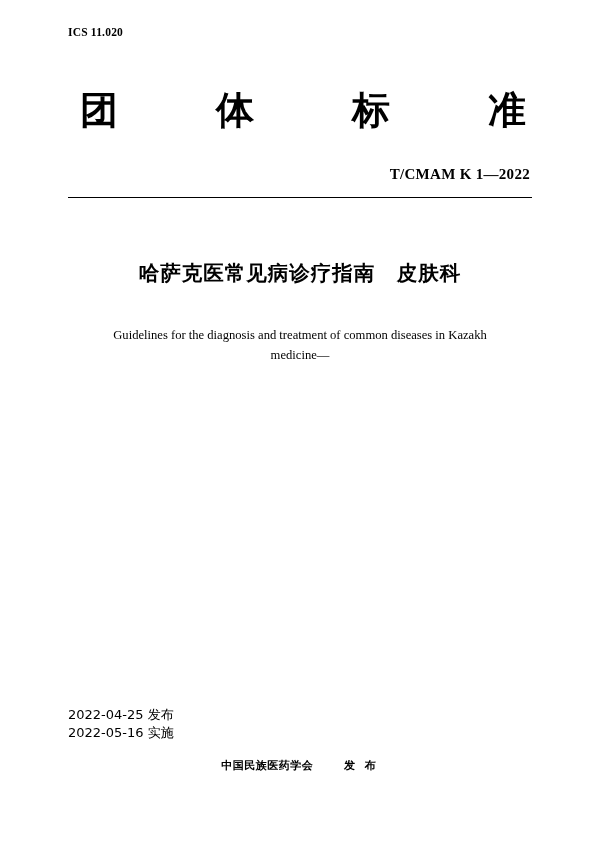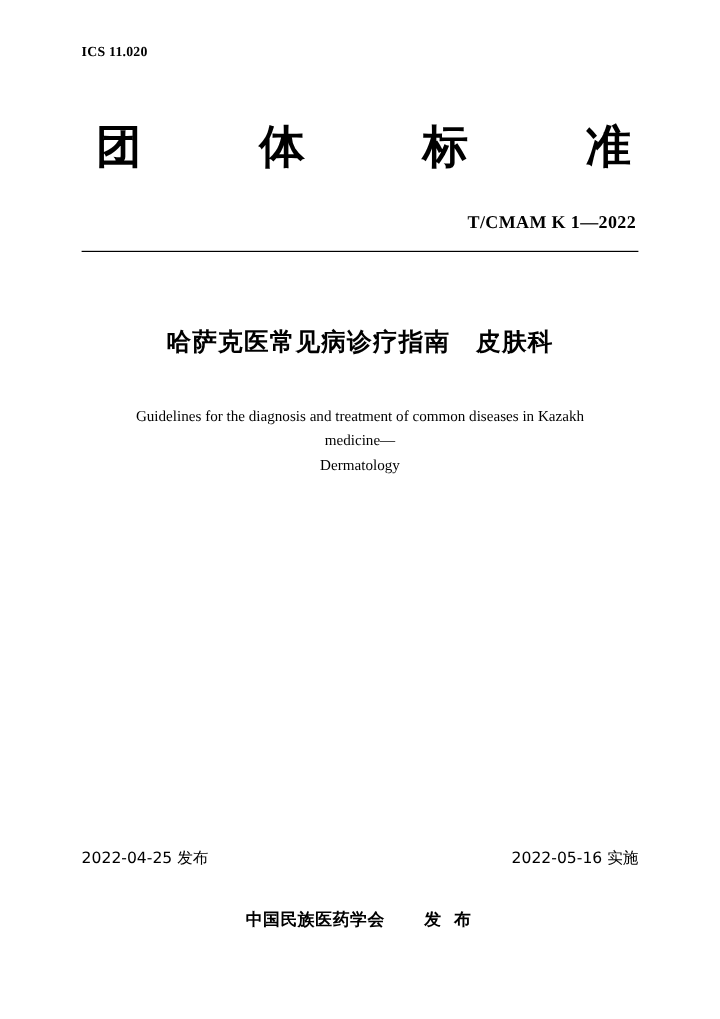--- a/index.html
+++ b/index.html
@@ -12,21 +12,21 @@
     background: #ffffff;
     font-family: "Liberation Serif", serif;
     color: #000000;
     overflow: hidden;
   }
   .page {
     position: relative;
     width: 600px;
     height: 849px;
     box-sizing: border-box;
-    padding: 12px 68px;
+    padding: 0 68px;
   }
   .ics-block {
     padding-top: 24px;
     font-family: "Liberation Serif", serif;
     font-weight: bold;
     font-size: 11.5px;
     line-height: 1.45;
     letter-spacing: 0.2px;
   }
   .ics-line {
@@ -78,30 +78,31 @@
   .footer-dates {
     position: absolute;
     left: 68px;
     right: 68px;
     top: 706px;
     display: flex;
     justify-content: space-between;
     font-family: "DejaVu Sans", sans-serif;
     font-size: 13px;
     font-weight: normal;
+    flex-direction: column;
   }
   .issuer {
     position: absolute;
     left: 0;
     right: 0;
     top: 758px;
     text-align: center;
     font-family: "DejaVu Sans", sans-serif;
     font-weight: bold;
-    font-size: 14px;
+    font-size: 11px;
     letter-spacing: 0.5px;
   }
   .issuer .gap {
     display: inline-block;
     width: 22px;
   }
   .issuer .pub {
     letter-spacing: 3px;
   }
 </style>
@@ -122,21 +123,20 @@
   </div>
 
   <div class="std-number">T/CMAM K  1—2022</div>
 
   <div class="rule-top"></div>
 
   <div class="doc-title-cn">哈萨克医常见病诊疗指南　皮肤科</div>
 
   <div class="doc-title-en">
     <div>Guidelines for the diagnosis and treatment of common diseases in Kazakh medicine—</div>
-    <div>Dermatology</div>
   </div>
 
   <div class="footer-dates">
     <div>2022-04-25 发布</div>
     <div>2022-05-16 实施</div>
   </div>
 
   <div class="issuer">
     <span>中国民族医药学会</span>
     <span class="gap"></span>

